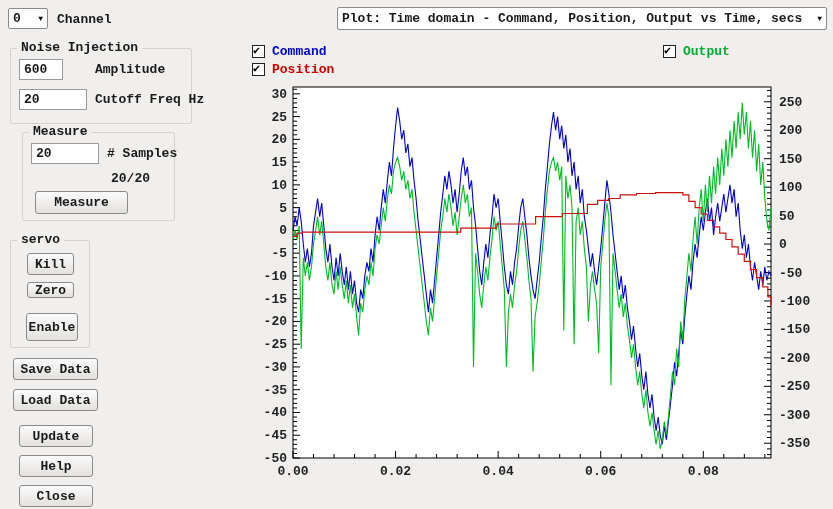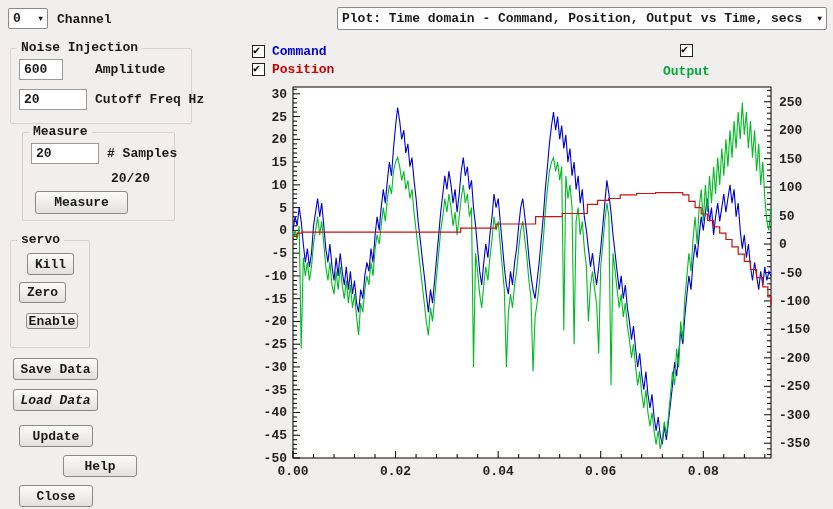--- a/index.html
+++ b/index.html
@@ -68,44 +68,44 @@
   <div class="legend">Measure</div>
   <input class="input" style="left: 8px; top: 10px; width: 68px; height: 21px;" value="20">
   <div class="abs lbl" style="left:84px;top:13px;"># Samples</div>
   <div class="abs lbl" style="left:88px;top:38px;">20/20</div>
   <div class="btn" style="left:12px;top:58px;width:93px;height:23px;">Measure</div>
 </div>
 
 <div class="groupbox" style="left:10px;top:240px;width:80px;height:108px;">
   <div class="legend">servo</div>
   <div class="btn" style="left:16px;top:12px;width:47px;height:22px;">Kill</div>
-  <div class="btn" style="left:8px;top:41px;width:47px;height:21px;">Zero</div>
-  <div class="btn" style="left:15px;top:72px;width:52px;height:16px;">Enable</div>
+  <div class="btn" style="left:16px;top:41px;width:47px;height:16px;">Zero</div>
+  <div class="btn" style="left:15px;top:72px;width:52px;height:28px;">Enable</div>
 </div>
 
 <div class="btn" style="left:13px;top:358px;width:85px;height:22px;">Save Data</div>
-<div class="btn" style="left:13px;top:389px;width:85px;height:22px;font-style:italic;">Load Data</div>
+<div class="btn" style="left:13px;top:389px;width:85px;height:22px;">Load Data</div>
 <div class="btn" style="left:19px;top:425px;width:74px;height:22px;">Update</div>
-<div class="btn" style="left:19px;top:455px;width:74px;height:22px;margin-left:44px;">Help</div>
+<div class="btn" style="left:19px;top:455px;width:74px;height:22px;">Help</div>
 <div class="btn" style="left:19px;top:485px;width:74px;height:22px;">Close</div>
 
 <div class="select" style="left:337px;top:7px;width:490px;height:23px;">
   <span>Plot: Time domain - Command, Position, Output vs Time, secs</span>
   <span class="arrow">▼</span>
 </div>
 
 <div class="cb-row" style="left:252px;top:44px;">
   <span class="cb checked" id="cb0"></span>
   <span class="lbl" id="cbl0" style="color: rgb(0, 0, 204);">Command</span>
 </div>
 <div class="cb-row" style="left:252px;top:62px;">
   <span class="cb checked" id="cb1"></span>
   <span class="lbl" id="cbl1" style="color: rgb(204, 0, 0);">Position</span>
 </div>
-<div class="cb-row" style="left:663px;top:44px;flex-direction:column;">
+<div class="cb-row" style="left:663px;top:44px;">
   <span class="cb checked" id="cb2"></span>
   <span class="lbl" id="cbl2" style="color: rgb(0, 170, 51);">Output</span>
 </div>
 
 <svg id="plot" width="593" height="429" viewBox="0 0 593 429">
     <rect x="53" y="7" width="478" height="371" fill="#ffffff" stroke="#000" stroke-width="1"></rect>
     <line x1="53" y1="378" x2="60" y2="378" stroke="#000"></line>
     <line x1="53" y1="373.44785276073617" x2="57" y2="373.44785276073617" stroke="#000"></line>
     <line x1="53" y1="368.8957055214724" x2="57" y2="368.8957055214724" stroke="#000"></line>
     <line x1="53" y1="364.34355828220856" x2="57" y2="364.34355828220856" stroke="#000"></line>

